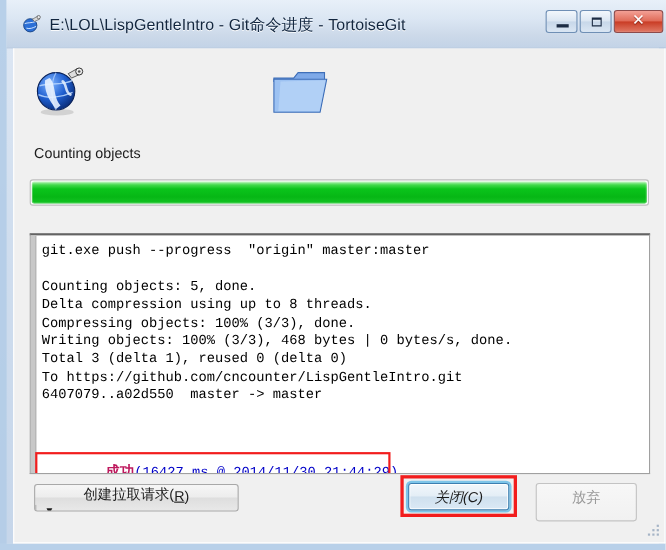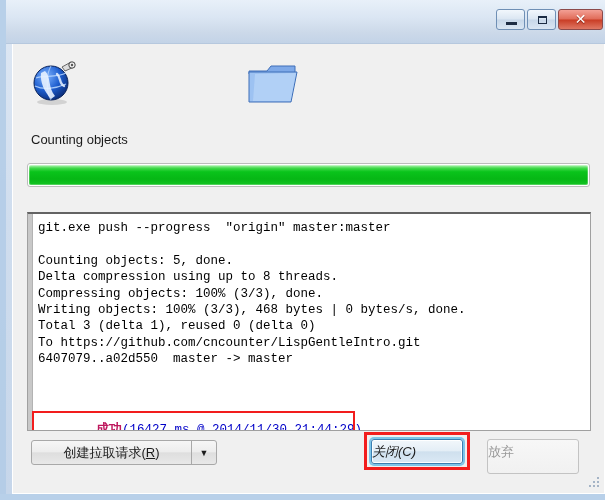--- a/index.html
+++ b/index.html
@@ -252,22 +252,24 @@
 
   
   .btn {
     position: absolute;
     box-sizing: border-box;
     font-size: 13px;
     color: #1b1b1b;
     background: linear-gradient(180deg, #f6f6f6 0%, #ededed 46%, #dedede 52%, #e8e8e8 100%);
     border: 1px solid #a8a8a8;
     border-radius: 3px;
+    text-align: center;
     cursor: default;
     user-select: none;
+    flex-direction: column;
   }
   .split-btn {
     left: 18px;
     top: 396px;
     width: 186px;
     height: 25px;
     display: flex;
     align-items: stretch;
     padding: 0;
     overflow: hidden;
@@ -326,20 +328,32 @@
     background: #a5b4c6;
     display: block;
   }
 </style>
 </head>
 <body>
 
 <div class="window">
 
   <div class="titlebar">
+    <div class="title-left">
+      <span class="title-icon">
+        <svg viewBox="0 0 18 18" width="18" height="18">
+          <circle cx="7.5" cy="10" r="6" fill="#2b6fd6" stroke="#14407f" stroke-width="0.8"></circle>
+          <path d="M2.4 8.5 C5 7.4 9 8 12.4 6.6" stroke="#cfe4ff" stroke-width="0.9" fill="none"></path>
+          <path d="M4 12.6 C7 13.6 10 12.4 12.8 11" stroke="#cfe4ff" stroke-width="0.9" fill="none"></path>
+          <path d="M9.5 4.5 L14.5 1.5 L16.2 4.3 L11.3 6.6 Z" fill="#d8d8d8" stroke="#5a5a5a" stroke-width="0.6"></path>
+          <circle cx="15.2" cy="2.6" r="1.5" fill="#e9e9e9" stroke="#4a4a4a" stroke-width="0.6"></circle>
+        </svg>
+      </span>
+      <span class="title-text">E:\LOL\LispGentleIntro - Git命令进度 - TortoiseGit</span>
+    </div>
 
     <div class="win-buttons">
       <div class="win-btn">
         <span class="glyph-min"></span>
       </div>
       <div class="win-btn">
         <span class="glyph-max"></span>
       </div>
       <div class="win-btn close">
         <span class="glyph-close">✕</span>

